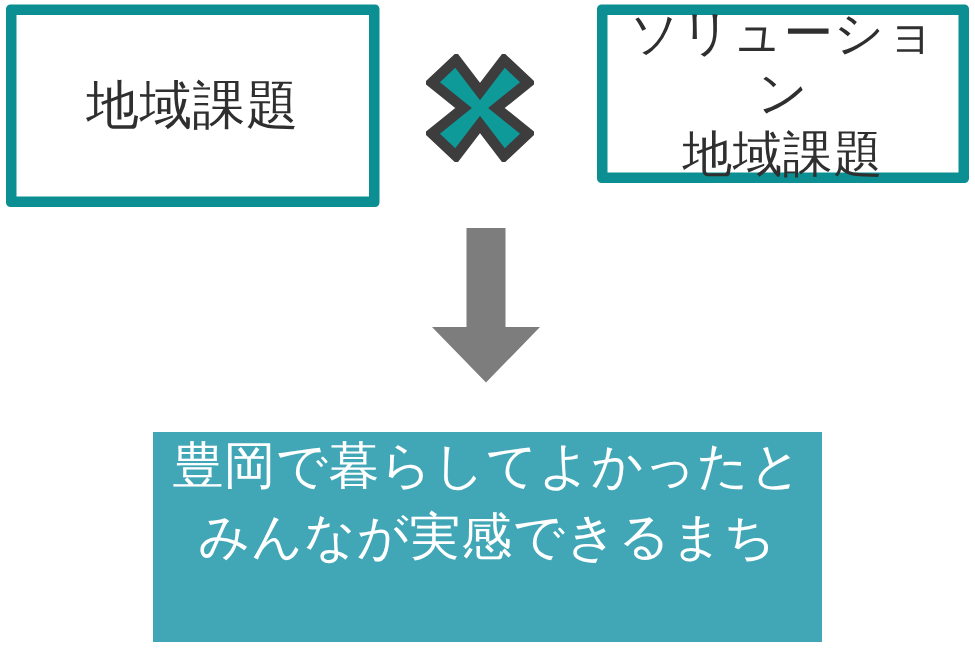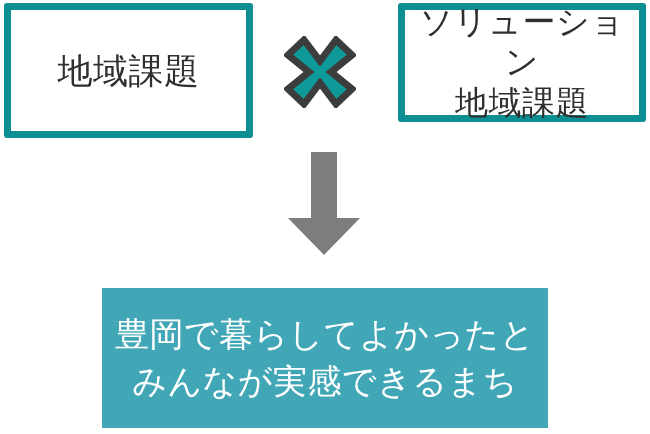--- a/index.html
+++ b/index.html
@@ -90,21 +90,20 @@
 
   
   #outcome-banner {
     position: absolute;
     left: 102px;
     top: 288px;
     width: 446px;
     height: 140px;
     background: #41a7b7;
     display: flex;
-    align-items: center;
     justify-content: center;
     text-align: center;
   }
   #outcome-banner .banner-label {
     color: #ffffff;
     font-size: 34px;
     line-height: 1.38;
     letter-spacing: 0.4px;
     white-space: pre-line;
     font-weight: 400;

